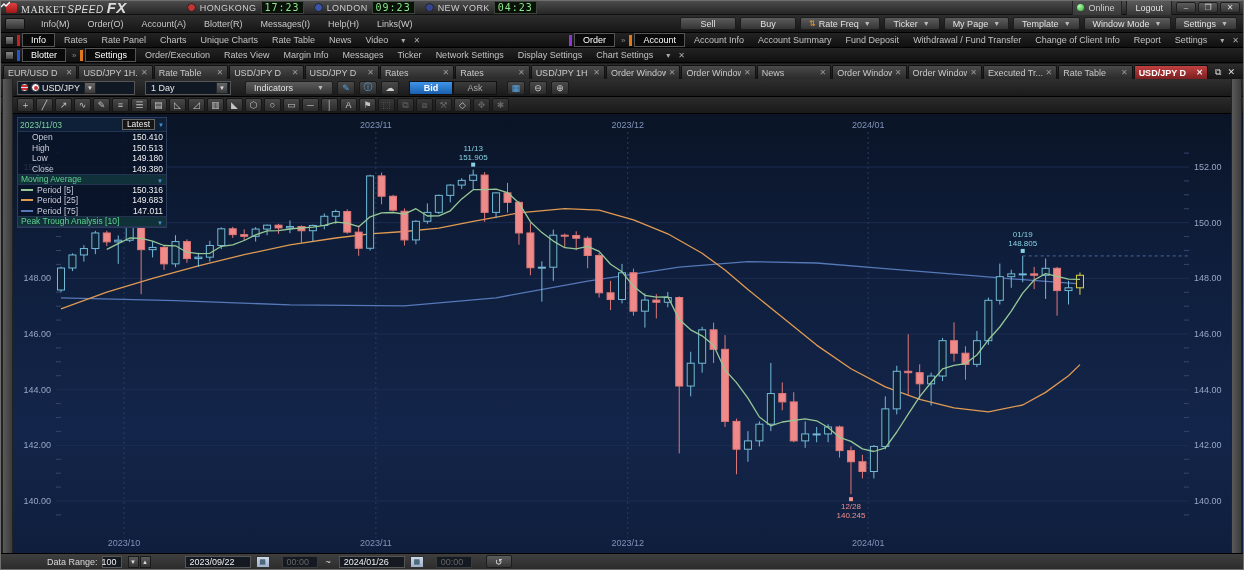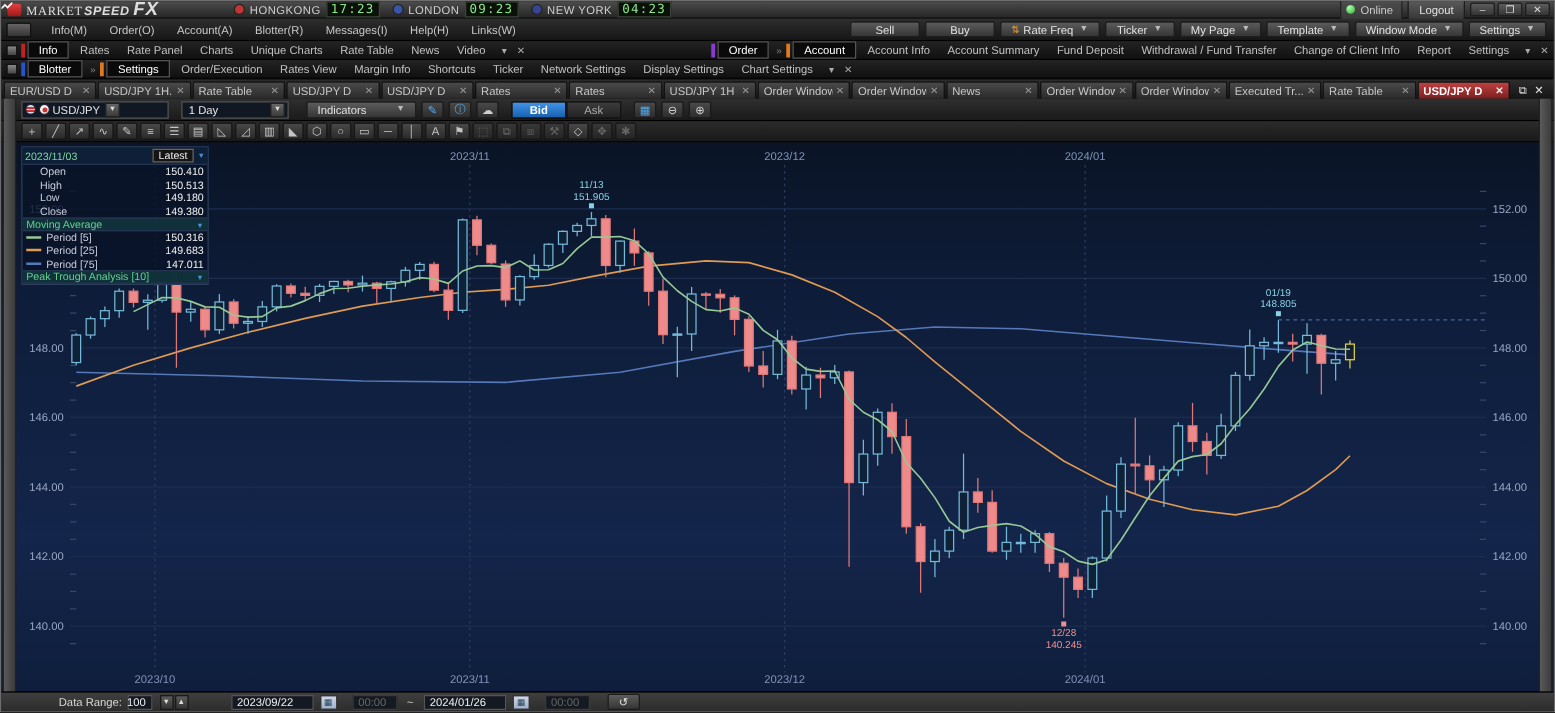--- a/index.html
+++ b/index.html
@@ -6,21 +6,21 @@
   *{box-sizing:border-box;}
   .window{position:relative;width:1244px;height:570px;overflow:hidden;
     font-family:"Liberation Sans",sans-serif;font-size:9px;color:#ccc;
     background:#1a1a1a;border:1px solid #6e6e6e;box-shadow:inset 0 0 0 1px #2a2a2a;}
   .row{position:absolute;left:0;right:0;display:flex;align-items:center;}
   
   .titlebar{top:0;height:14px;background:linear-gradient(#4c4c4c,#262626);border-bottom:1px solid #111;padding:0 3px;}
   .logo{width:11px;height:10px;background:linear-gradient(#e04040,#a01818);border-radius:2px;margin:0 4px 0 2px;display:flex;align-items:center;justify-content:center;}
   .brand{display:flex;align-items:baseline;color:#ddd;letter-spacing:.5px;}
   .brand .b1{font-family:"Liberation Serif",serif;font-size:10px;}
-  .brand .b2{font-style:italic;font-weight:bold;font-size:10px;margin-left:1px;}
+  .brand .b2{font-style:italic;font-weight:normal;font-size:10px;margin-left:1px;}
   .brand .b3{font-style:italic;font-weight:bold;font-size:15px;margin-left:3px;}
   .clocks{display:flex;align-items:center;margin-left:60px;gap:10px;}
   .clock{display:flex;align-items:center;gap:4px;}
   .clock .flag{width:9px;height:9px;border-radius:50%;border:1px solid #222;}
   .clock .city{color:#cfcfcf;letter-spacing:.4px;}
   .clock .time{font-family:"DejaVu Sans Mono",monospace;color:#8ae88a;background:#091109;border:1px solid #3c443c;
     padding:0 3px;font-size:10px;letter-spacing:1px;line-height:11px;}
   .tb-right{margin-left:auto;display:flex;align-items:center;gap:4px;}
   .online{display:flex;align-items:center;gap:4px;background:linear-gradient(#555,#333);border:1px solid #222;border-radius:7px;padding:0 7px 0 4px;height:27px;}
   .online .dot{width:7px;height:7px;border-radius:50%;background:radial-gradient(circle at 35% 30%,#aaffaa,#2fae2f);}
@@ -240,21 +240,21 @@
     <div class="miniwin"></div>
     <div class="colorbar" style="background:#2255cc"></div>
     <div class="grouptab">Blotter</div>
     <span class="chev">»</span>
     <div class="colorbar" style="background:#e07820"></div>
     <div class="grouptab">Settings</div>
     <div id="blotter-items" style="display:flex;">
         <div class="stripitem">Order/Execution</div>
         <div class="stripitem">Rates View</div>
         <div class="stripitem">Margin Info</div>
-        <div class="stripitem">Shortcuts</div>
+        <div class="stripitem">Messages</div>
         <div class="stripitem">Ticker</div>
         <div class="stripitem">Network Settings</div>
         <div class="stripitem">Display Settings</div>
         <div class="stripitem">Chart Settings</div>
       </div>
     <div class="strip-end">
         <span>▾</span>
         <span>✕</span>
       </div>
   </div>

